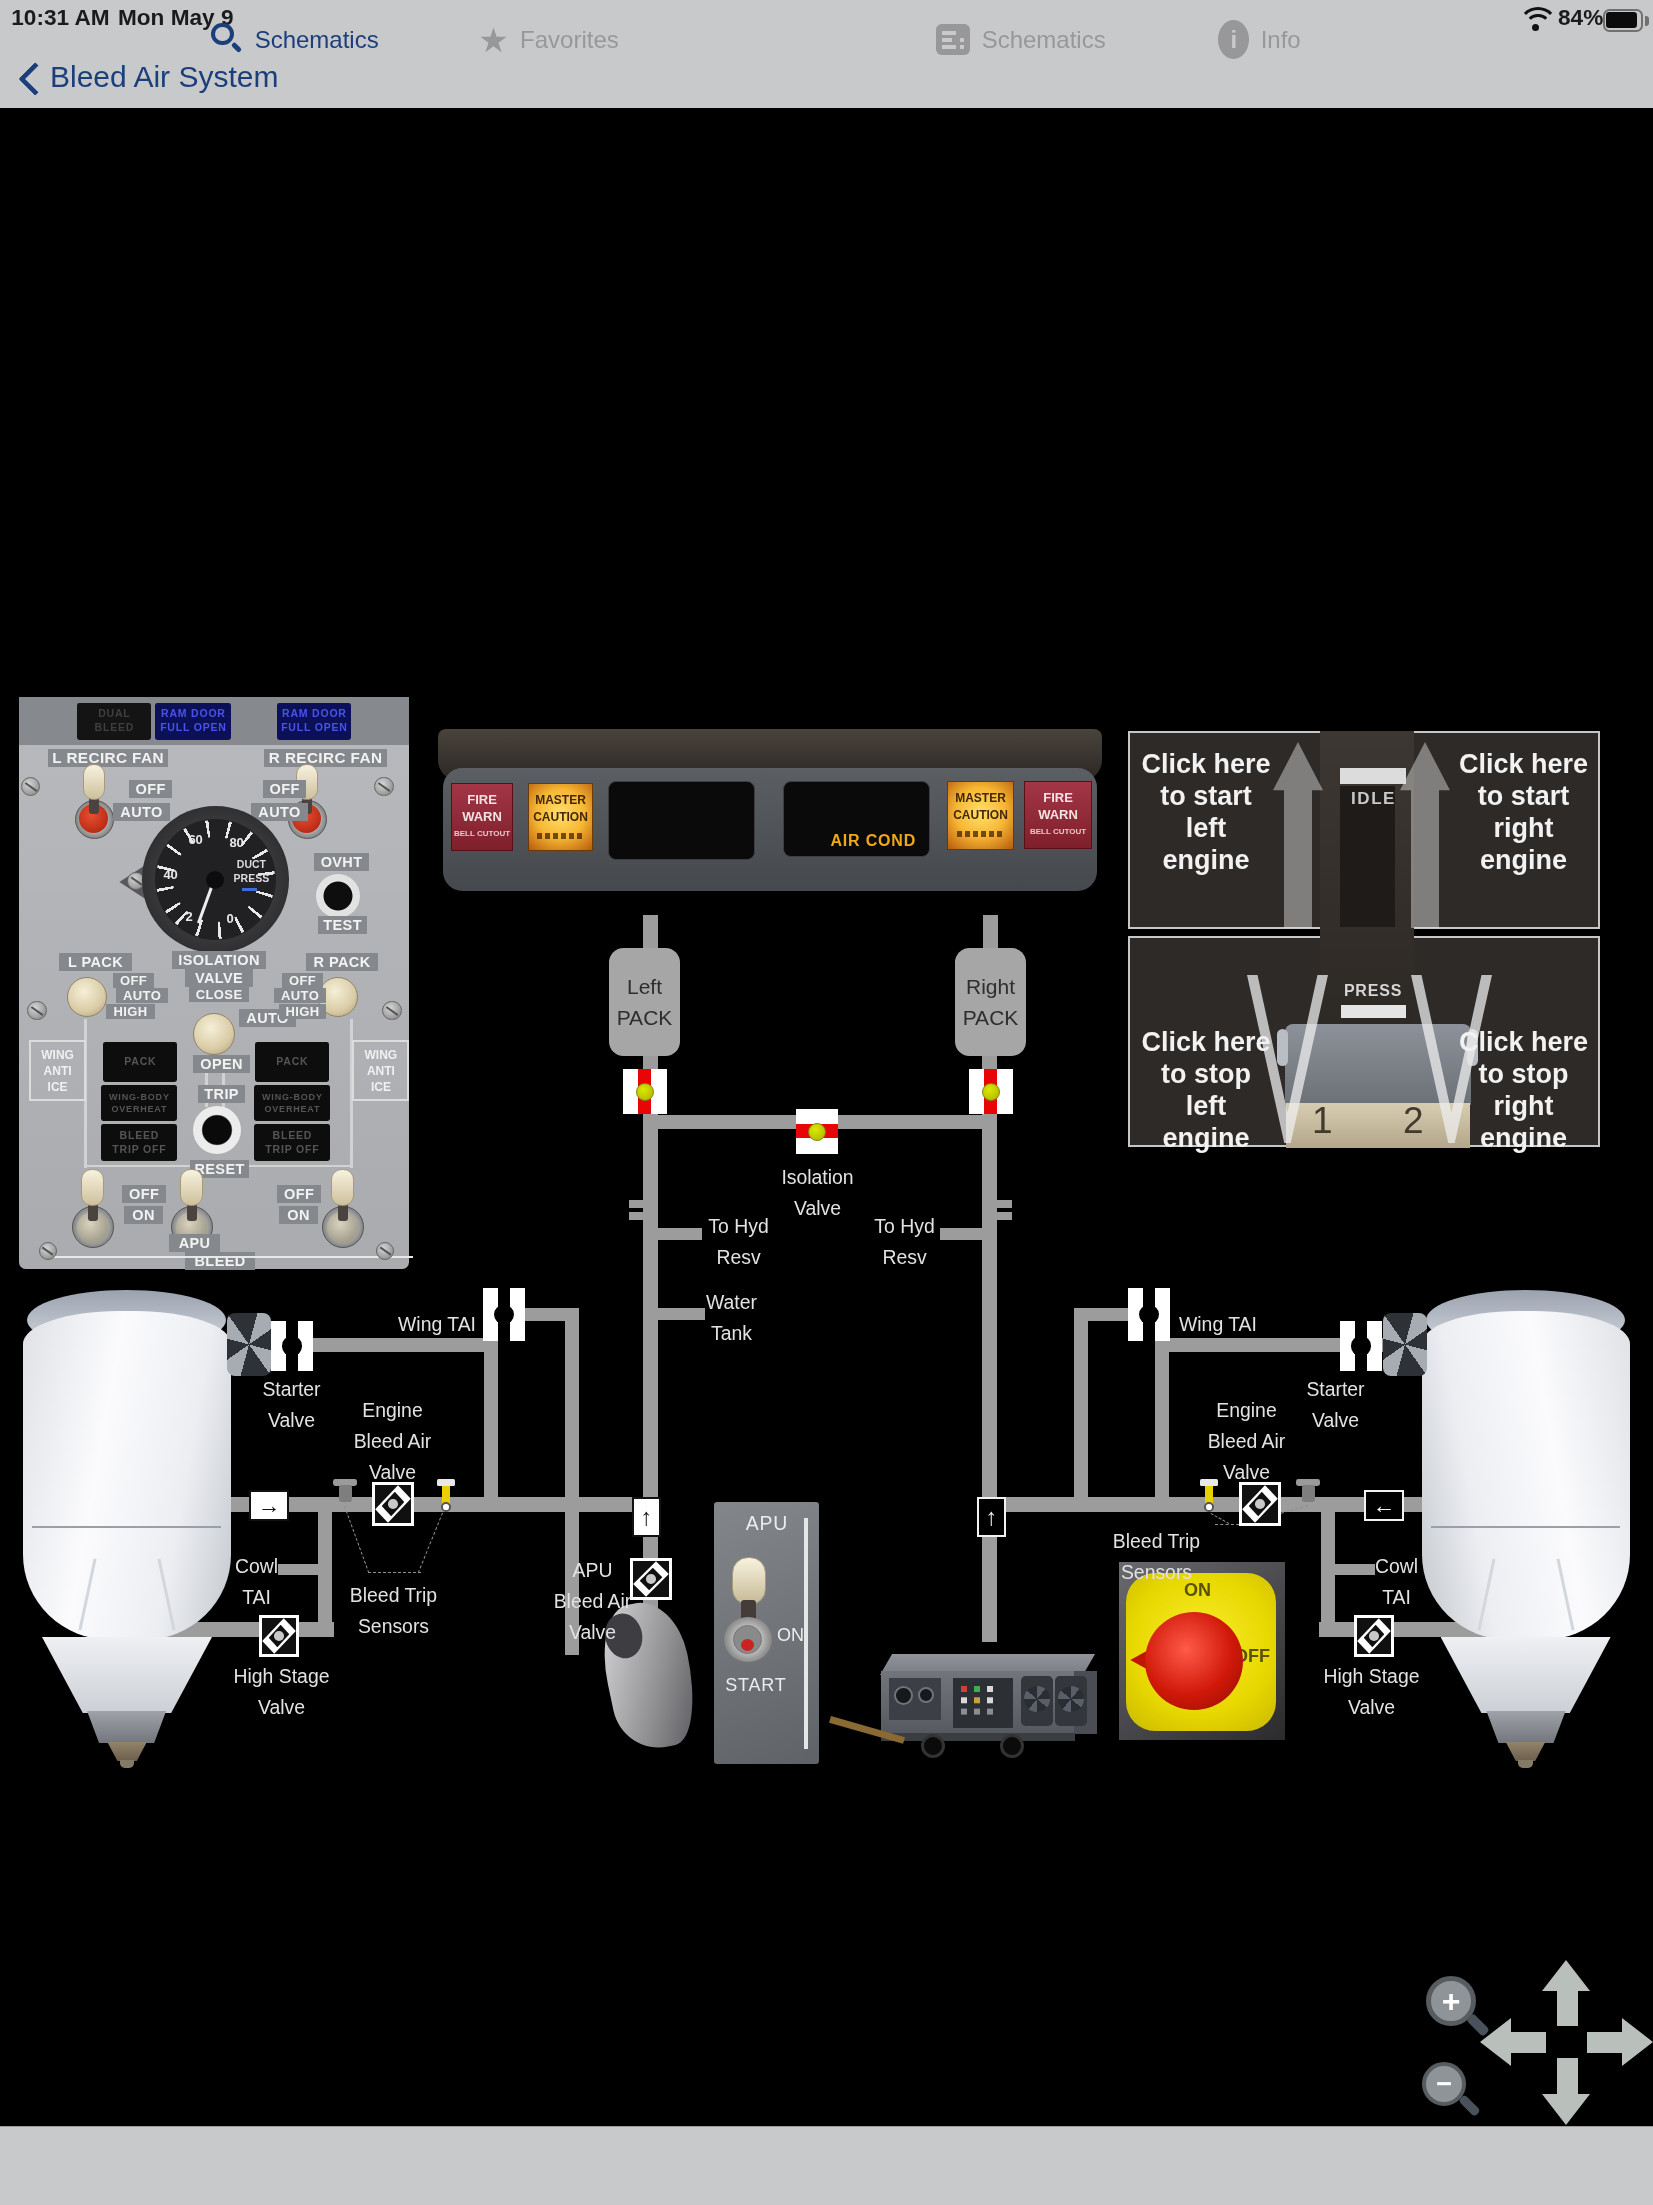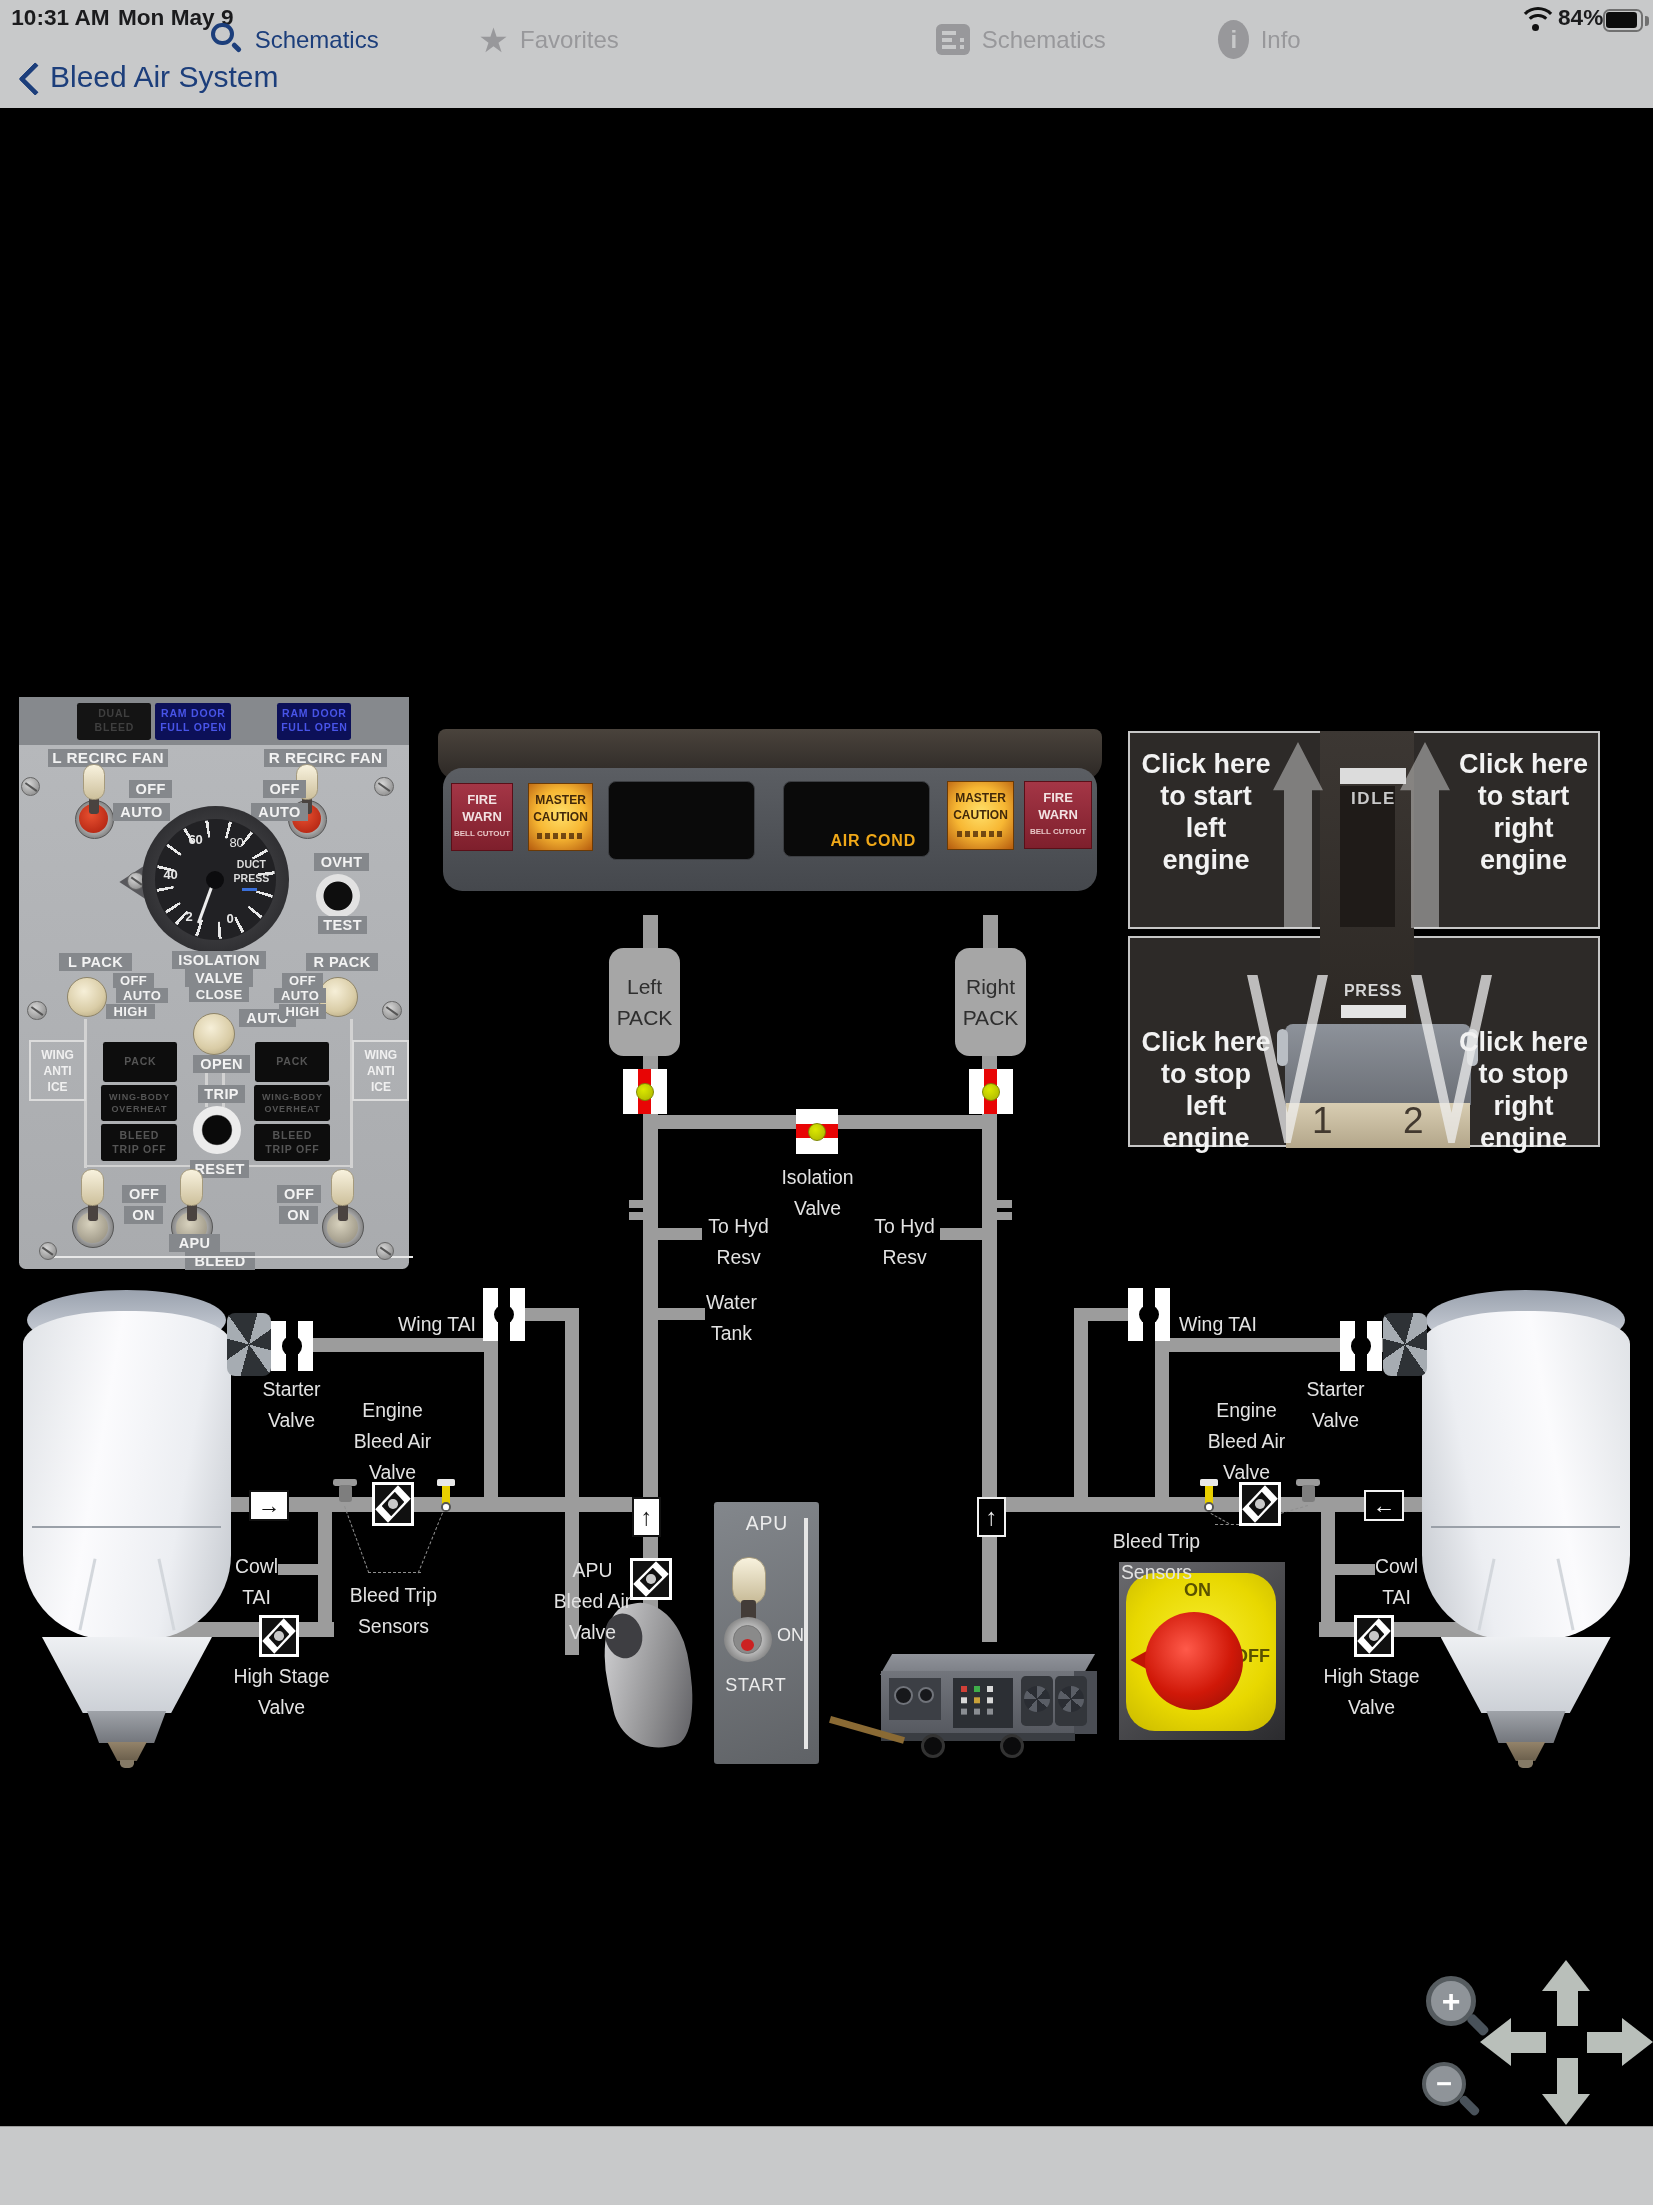--- a/index.html
+++ b/index.html
@@ -447,21 +447,21 @@
 
   <div class="abs" style="left:100px;top:109px;width:171px;height:153px">
     <div class="abs" style="left:0;top:42px;width:52px;height:68px;background:#58585c;clip-path:polygon(0 50%,100% 0,100% 100%)"></div>
     <div class="screw" style="left:8px;top:66px;width:18px;height:18px">
         <i></i>
       </div>
     <div class="abs" style="left:22.6px;top:0;width:147px;height:147px;border-radius:50%;background:radial-gradient(circle,#39393c 55%,#1f1f22 100%)"></div>
     <div class="abs" style="left:36px;top:13px;width:121px;height:121px;border-radius:50%;background:#212124"></div>
     <div class="abs" style="left:36px;top:13px;width:121px;height:121px;border-radius:50%;background:repeating-conic-gradient(from -125deg,#e8e8e8 0deg 3deg,transparent 3deg 23deg);-webkit-mask:radial-gradient(circle,transparent 0 42px,#000 43px 59px,transparent 60px);mask:radial-gradient(circle,transparent 0 42px,#000 43px 59px,transparent 60px)"></div>
     <div class="abs" style="left:69px;top:26px;color:#e8e8e8;font-size:13px;font-weight:700">60</div>
-    <div class="abs" style="left:110px;top:29px;color:#e8e8e8;font-size:13px;font-weight:400">80</div>
+    <div class="abs" style="left:110px;top:29px;color:#e8e8e8;font-size:13px;font-weight:700">80</div>
     <div class="abs" style="left:44px;top:61px;color:#e8e8e8;font-size:13px;font-weight:700">40</div>
     <div class="abs" style="left:66px;top:103px;color:#e8e8e8;font-size:13px;font-weight:700">2</div>
     <div class="abs" style="left:107px;top:105px;color:#e8e8e8;font-size:13px;font-weight:700">0</div>
     <div class="abs" style="left:111px;top:52px;width:42px;color:#dcdcdc;font-size:10.5px;font-weight:700;line-height:13.7px;white-space:pre-line;text-align:center">DUCT
 PRESS</div>
     <div class="abs" style="left:123px;top:82px;width:14.5px;height:3.2px;background:#3a6fd8"></div>
     <div class="abs" style="left:94px;top:73px;width:3.2px;height:47px;background:#ededed;transform-origin:50% 0;transform:rotate(20deg)"></div>
     <div class="abs" style="left:87px;top:65px;width:18px;height:18px;border-radius:50%;background:#0c0c0e"></div>
   </div>
 

